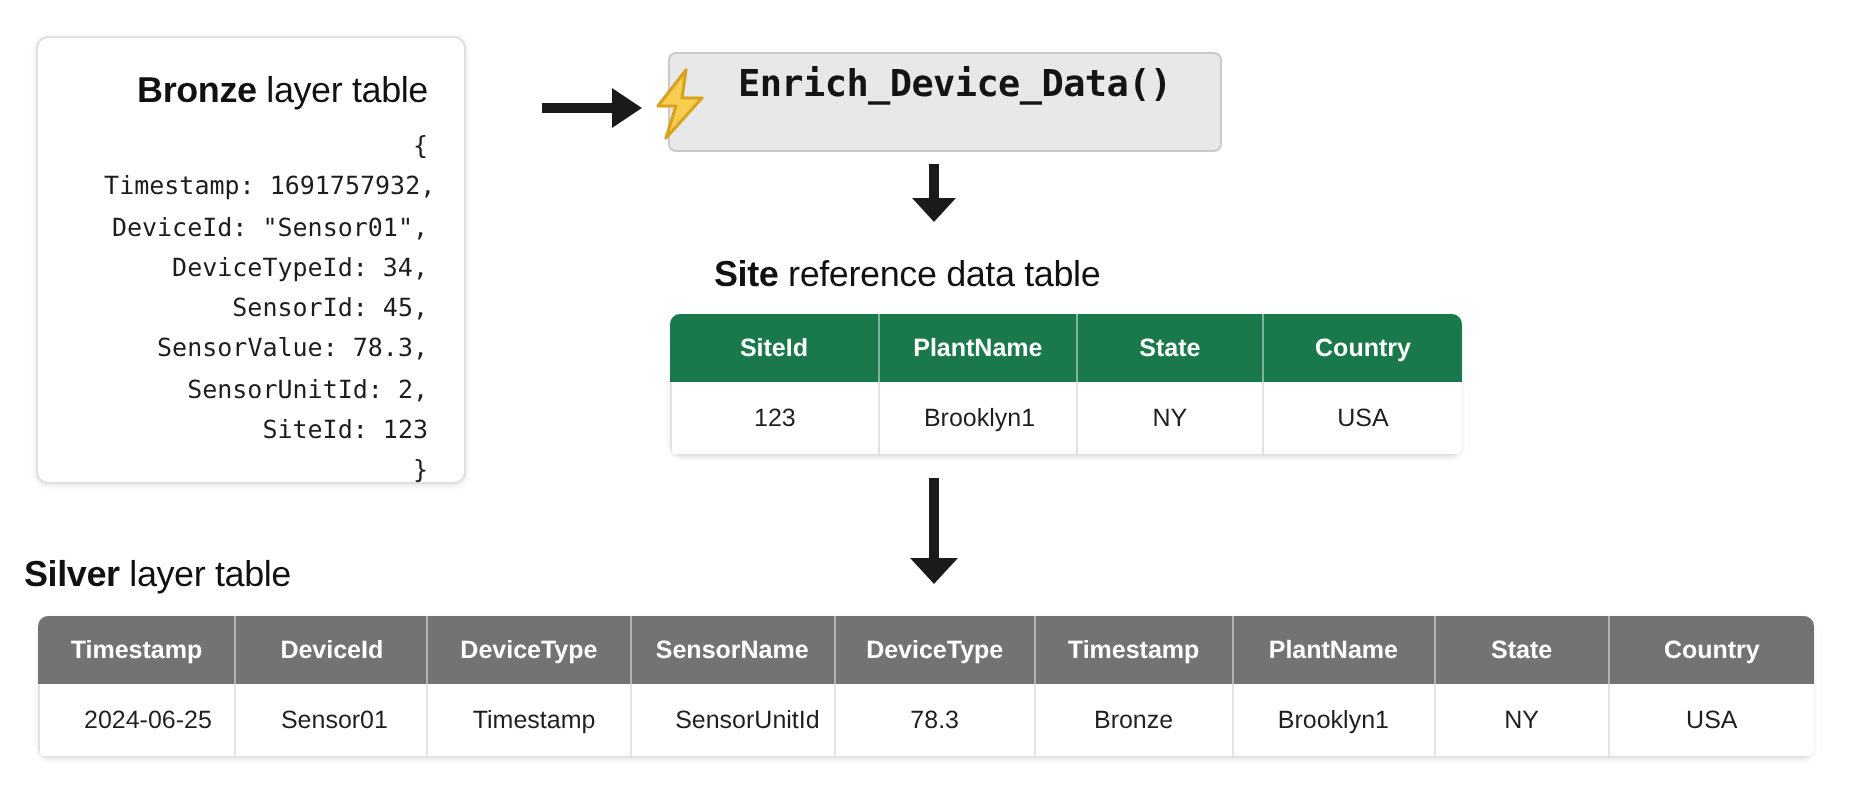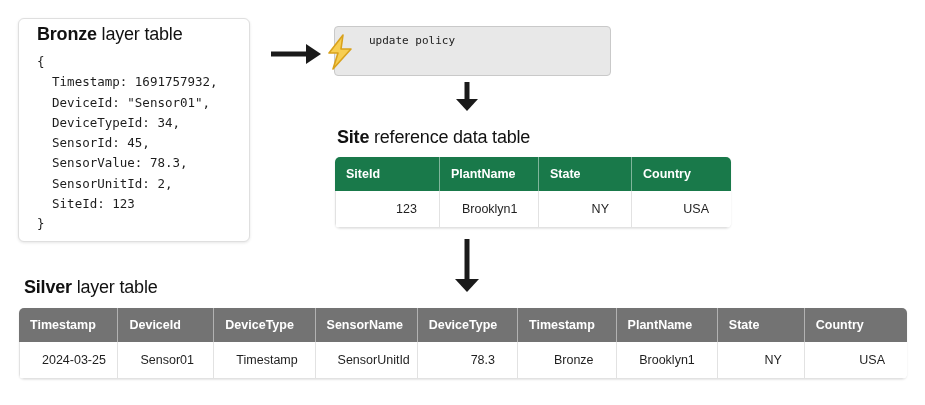--- a/index.html
+++ b/index.html
@@ -14,28 +14,29 @@
     font-family: "Liberation Sans", sans-serif;
     color: #1a1a1a;
     overflow: hidden;
   }
 
   
   #bronze-card {
     position: absolute;
     left: 18px;
     top: 18px;
-    width: 232px;
+    width: 215px;
     height: 224px;
     background: #ffffff;
     border: 1px solid #dfdfdf;
     border-radius: 6px;
     box-shadow: 0 1px 3px rgba(0,0,0,0.10);
     box-sizing: border-box;
-    padding: 5px 18px;
+    padding: 16px 18px;
+    text-align: right;
   }
   .card-title {
     font-size: 18px;
     font-weight: 400;
     color: #111111;
     letter-spacing: -0.2px;
     white-space: nowrap;
   }
   .card-title .strong { font-weight: 700; }
 
@@ -106,34 +107,34 @@
     position: absolute;
     left: 452px;
     top: 239px;
     width: 30px;
     height: 54px;
   }
 
   
   #site-title {
     position: absolute;
-    left: 337px;
+    left: 357px;
     top: 127px;
   }
   #site-table-wrap {
     position: absolute;
     left: 335px;
     top: 157px;
     width: 396px;
   }
 
   
   #silver-title {
     position: absolute;
-    left: 24px;
+    left: 12px;
     top: 277px;
   }
   #silver-table-wrap {
     position: absolute;
     left: 19px;
     top: 308px;
     width: 888px;
   }
 
   
@@ -144,32 +145,32 @@
     table-layout: fixed;
     background: #ffffff;
     border-radius: 5px;
     overflow: hidden;
     box-shadow: 0 1px 2px rgba(0,0,0,0.10);
   }
   table.dtable th {
     color: #ffffff;
     font-size: 12.5px;
     font-weight: 700;
-    text-align: left;
+    text-align: center;
     padding: 10px 11px;
     border-right: 1px solid rgba(255,255,255,0.45);
     white-space: nowrap;
     overflow: hidden;
     box-sizing: border-box;
   }
   table.dtable th:last-child { border-right: none; }
   table.dtable td {
     font-size: 12.5px;
     color: #1f1f1f;
-    text-align: right;
+    text-align: center;
     padding: 11px 22px;
     background: #ffffff;
     border-right: 1px solid #e2e2e2;
     border-bottom: 1px solid #e2e2e2;
     border-top: none;
     white-space: nowrap;
     overflow: hidden;
     box-sizing: border-box;
   }
   table.dtable td:last-child { border-right: none; }
@@ -202,21 +203,21 @@
     <polygon points="36,3 51,13 36,23" fill="#1a1a1a"></polygon>
   </svg>
 </div>
 
 <div id="function-box">
   <div id="bolt-icon">
     <svg width="34" height="36" viewBox="0 0 34 36">
       <polygon points="19,1 5,19 14,19 9,35 27,15 17,15" fill="#f7ce52" stroke="#d9a21c" stroke-width="1.6" stroke-linejoin="round"></polygon>
     </svg>
   </div>
-  <div id="function-sub">update policy</div>
+  <div id="function-name">Enrich_Device_Data()</div>
 </div>
 
 <div id="arrow-down-1">
   <svg width="30" height="30" viewBox="0 0 30 30">
     <line x1="15" y1="0" x2="15" y2="20" stroke="#1a1a1a" stroke-width="5"></line>
     <polygon points="4,17 26,17 15,29" fill="#1a1a1a"></polygon>
   </svg>
 </div>
 
 <div id="site-title" class="card-title">
@@ -265,21 +266,21 @@
         <th style="width:11.5%">SensorName</th>
         <th style="width:11.3%">DeviceType</th>
         <th style="width:11.1%">Timestamp</th>
         <th style="width:11.4%">PlantName</th>
         <th style="width:9.8%">State</th>
         <th style="width:11.5%">Country</th>
       </tr>
     </thead>
     <tbody>
       <tr>
-        <td>2024-03-25</td>
+        <td>2024-06-25</td>
         <td>Sensor01</td>
         <td>Timestamp</td>
         <td>SensorUnitId</td>
         <td>78.3</td>
         <td>Bronze</td>
         <td>Brooklyn1</td>
         <td>NY</td>
         <td>USA</td>
       </tr>
     </tbody>

